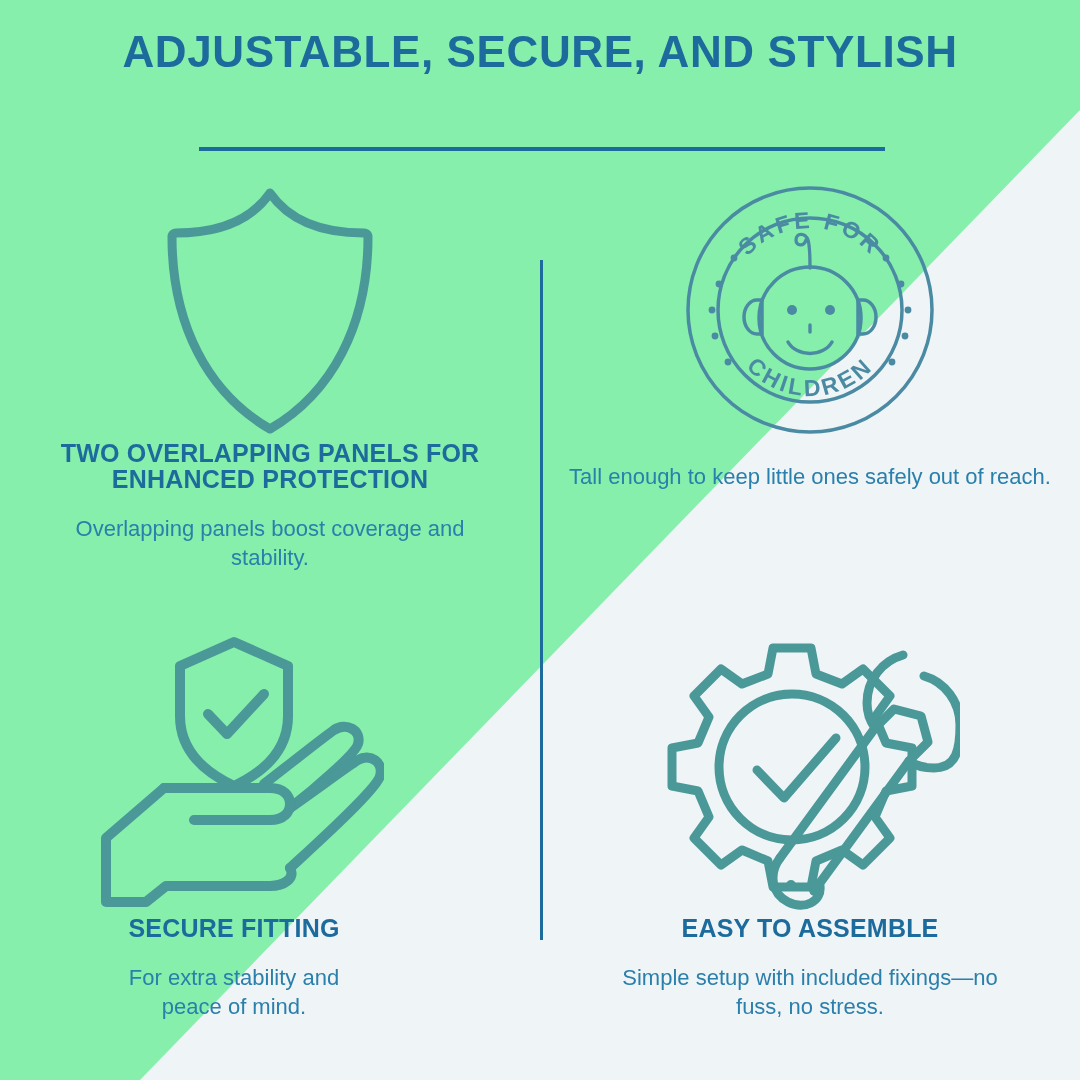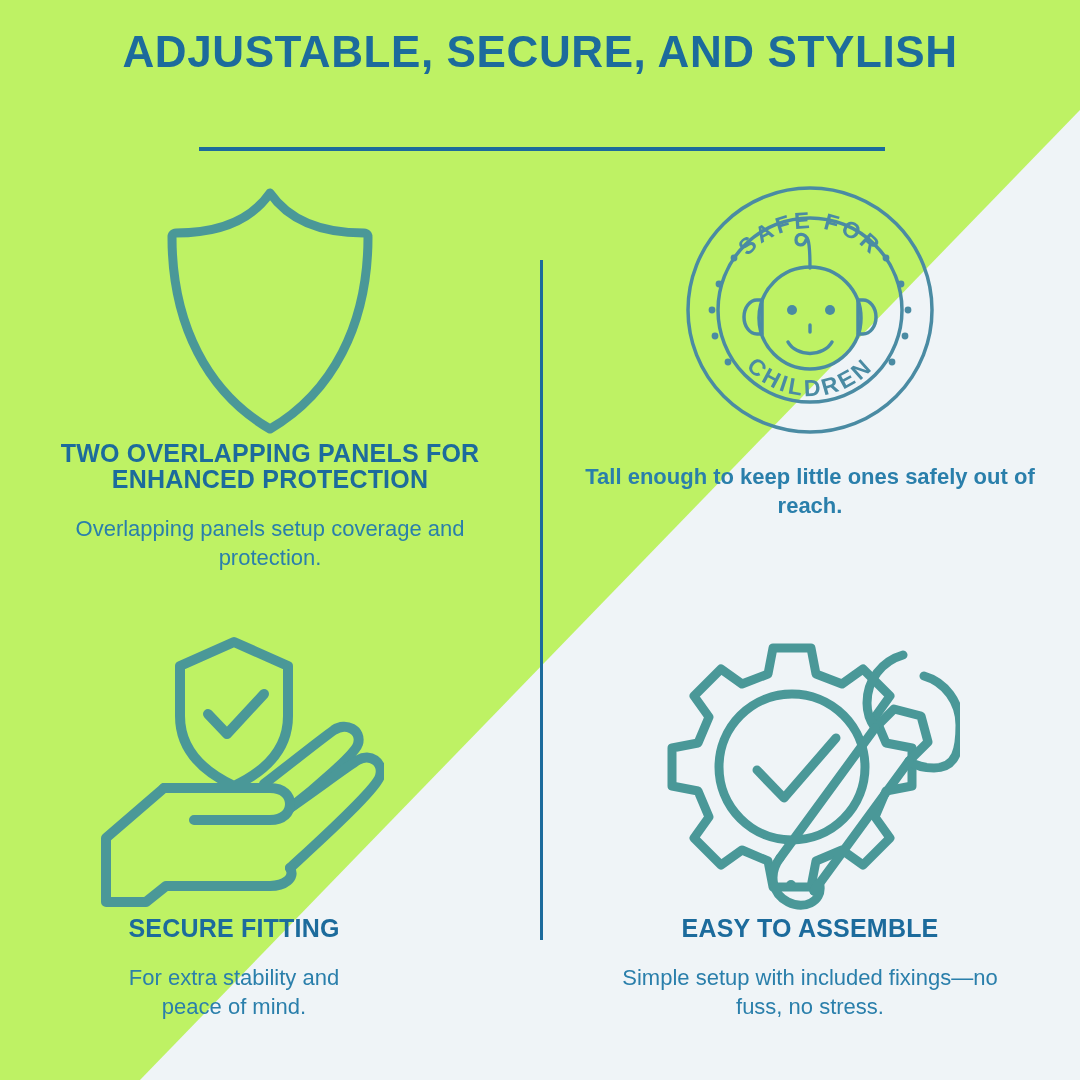--- a/index.html
+++ b/index.html
@@ -5,21 +5,21 @@
   * { margin:0; padding:0; box-sizing:border-box; }
   html, body {
     width:1080px; height:1080px;
     background:#ffffff;
     font-family:"Liberation Sans", sans-serif;
     overflow:hidden;
   }
   #page {
     position:relative;
     width:1080px; height:1080px;
-    background:#bef264;
+    background:#86efac;
     overflow:hidden;
   }
   
   #diagonal-bg {
     position:absolute;
     left:0; top:0; width:1080px; height:1080px;
     z-index:0;
     pointer-events:none;
   }
 
@@ -83,21 +83,21 @@
     padding:0 18px;
   }
   .cell-body {
     margin-top:22px;
     font-size:22px;
     line-height:29px;
     color:#2a7fab;
     padding:0 62px;
     font-weight:normal;
   }
-  #cell-height .cell-body  { padding:0 28px;font-weight:bold; }
+  #cell-height .cell-body  { padding:0 28px; }
   #cell-assemble .cell-body{ padding:0 62px; }
   #cell-fitting .cell-body { padding:0 99px; }
   #cell-panels .cell-heading { padding:0 22px; }
 </style>
 </head>
 <body>
 
 <div id="page">
 
   <svg id="diagonal-bg" viewBox="0 0 1080 1080" width="1080" height="1080" aria-hidden="true">
@@ -117,21 +117,21 @@
         <path d="M110 8
                  C 92 34, 60 48, 16 48
                  C 16 48, 12 48, 12 52
                  C 12 140, 48 208, 110 244
                  C 172 208, 208 140, 208 52
                  C 208 48, 204 48, 204 48
                  C 160 48, 128 34, 110 8 Z" fill="none" stroke="#4a9898" stroke-width="9" stroke-linejoin="round" stroke-linecap="round"></path>
       </svg>
     </div>
     <div class="cell-heading">TWO OVERLAPPING PANELS FOR ENHANCED PROTECTION</div>
-    <div class="cell-body">Overlapping panels setup coverage and protection.</div>
+    <div class="cell-body">Overlapping panels boost coverage and stability.</div>
   </div>
 
   <div class="cell" id="cell-height">
     <div class="icon-wrap h260">
       <svg width="252" height="252" viewBox="0 0 252 252" aria-hidden="true">
         <defs>
           <path id="arcTop" d="M 44 126 A 82 82 0 0 1 208 126"></path>
           <path id="arcBottom" d="M 40 126 A 86 86 0 0 0 212 126"></path>
         </defs>
 

